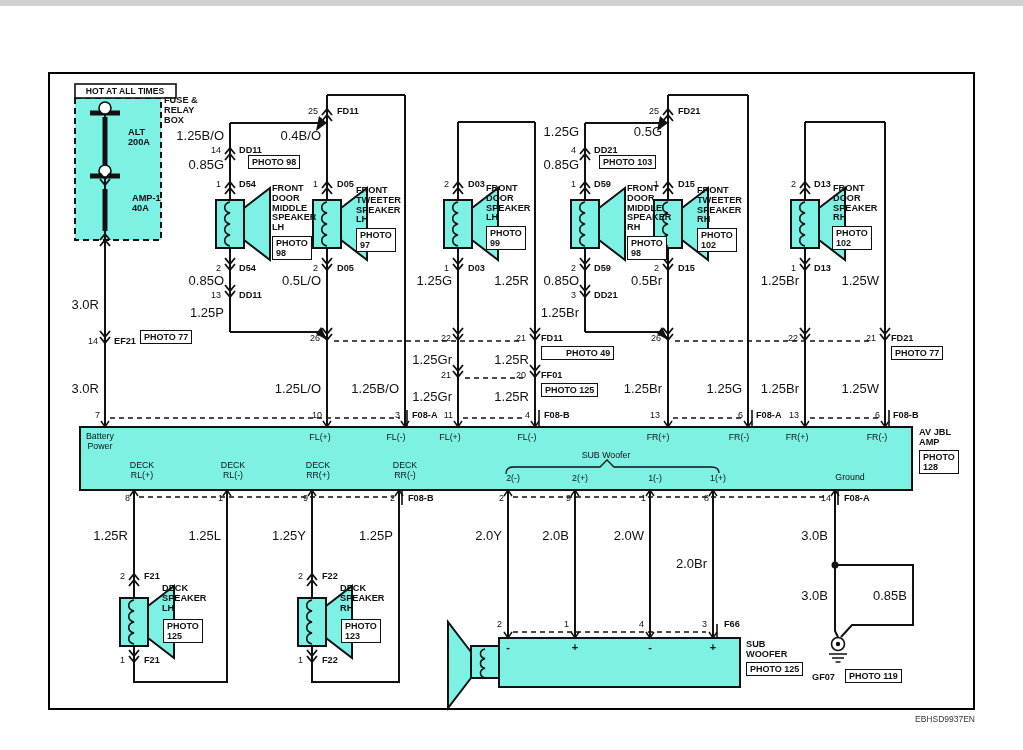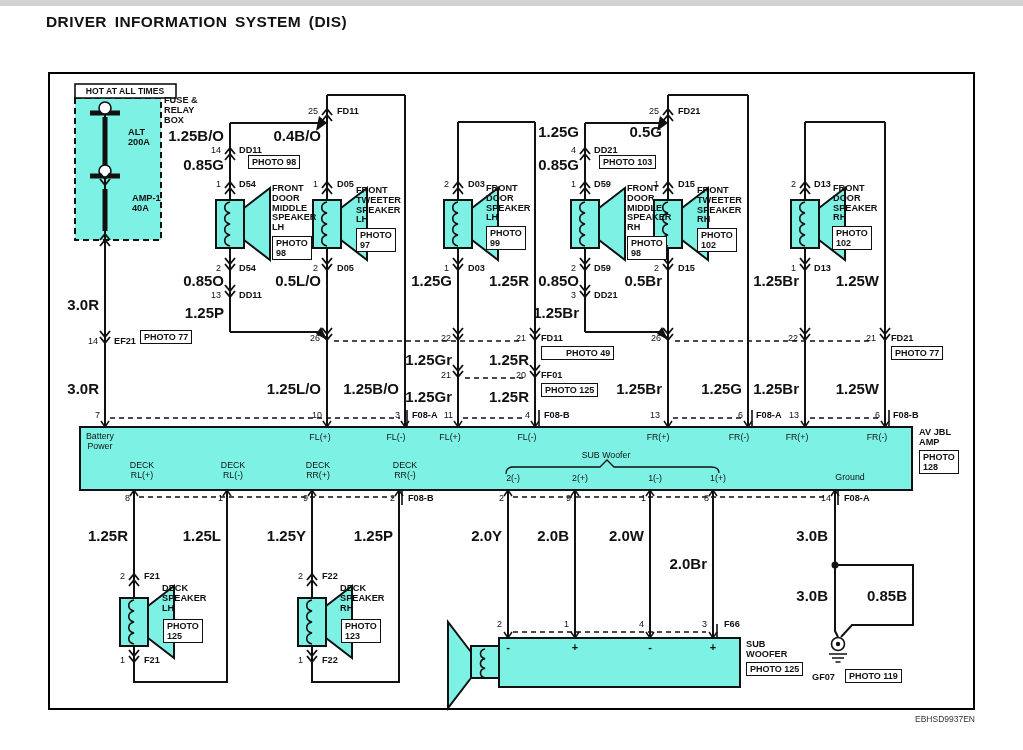--- a/index.html
+++ b/index.html
@@ -18,38 +18,37 @@
   .dash{stroke:#111;stroke-width:1.6;fill:none;stroke-dasharray:5 4;}
   .thick{stroke:#111;stroke-width:5;fill:none;}
   .cyfill{fill:var(--cyan,#7DF2E4);stroke:#111;stroke-width:2;}
   .whfill{fill:#fff;stroke:#111;stroke-width:1.6;}
   .blk{fill:#111;stroke:none;}
   .chev{stroke:#111;stroke-width:1.8;fill:none;}
   .notch{stroke:#111;stroke-width:1.5;fill:none;}
   .coil{stroke:#111;stroke-width:1.6;fill:none;}
   .brk{stroke:#111;stroke-width:1.3;fill:none;}
   .lbl{position:absolute;white-space:pre;line-height:10px;font-size:9px;}
-  .g{font-weight:700;font-size:15px;}
+  .g{font-weight:400;font-size:13px;}
   .p{font-weight:400;font-size:9px;}
   .n{font-weight:700;font-size:9.2px;}
   .b{font-weight:400;font-size:8.8px;text-align:center;}
   .comp{font-weight:700;font-size:9.2px;line-height:9.8px;}
   .term{font-weight:700;font-size:11px;}
   .sm{font-weight:700;font-size:8.6px;}
   .a-r{transform:translateX(-100%);}
   .a-c{transform:translateX(-50%);}
   .photo{position:absolute;border:1.6px solid #111;background:#fff;padding:1px 3px;
          font-weight:700;font-size:9px;line-height:10px;white-space:pre;}
 </style>
 </head>
 <body>
 
 <div id="stage">
   <div id="topstrip"></div>
-  <div class="t1">DRIVER INFORMATION SYSTEM (DIS)</div>
   <div id="frame"></div>
 
   <svg id="art" width="1023" height="750" viewBox="0 0 1023 750">
 
     <g>
       <rect x="75" y="98" width="86" height="142" class="cyfill" stroke-dasharray="6 4" stroke-width="1.8"></rect>
     </g>
     <rect x="80" y="427" width="832" height="63" class="cyfill" stroke-width="2.2"></rect>
     <g>
       <polygon points="471,652 448,622 448,708 471,678" class="cyfill"></polygon>

